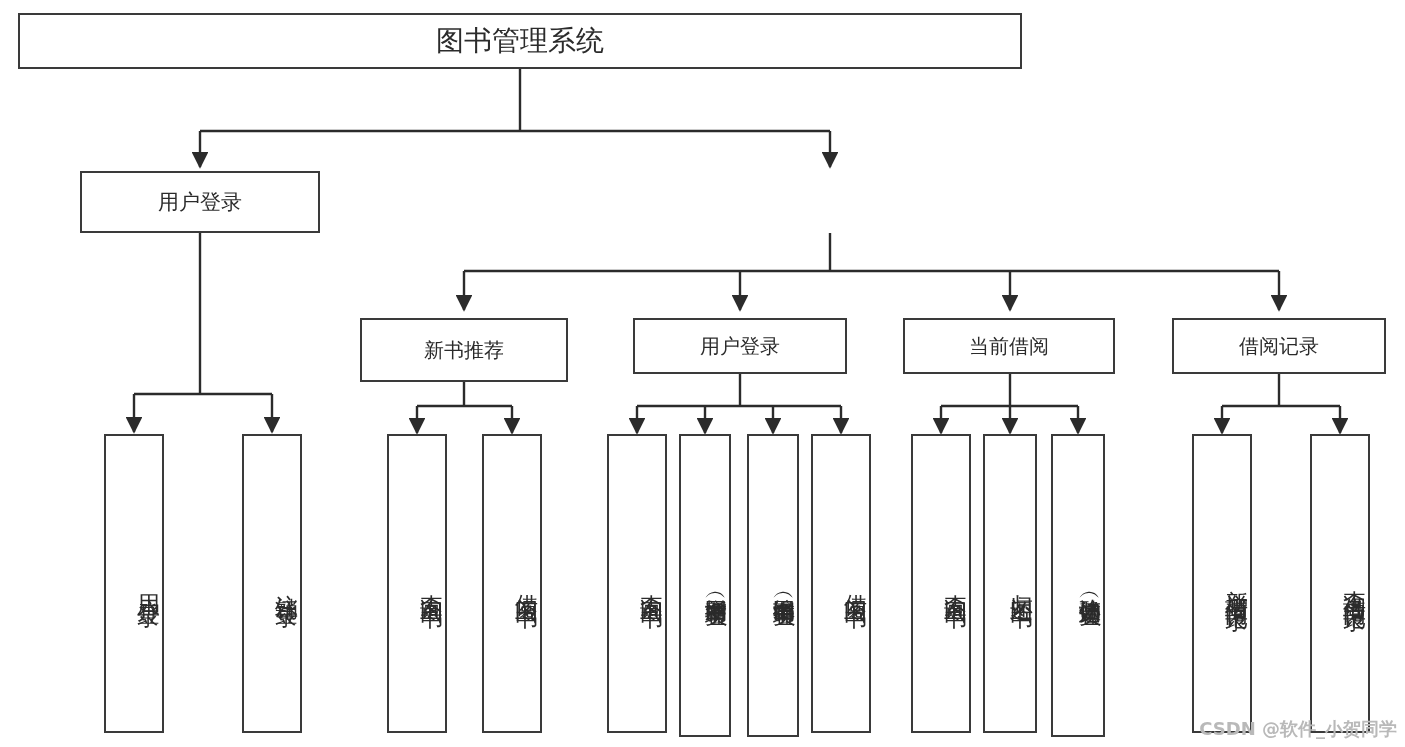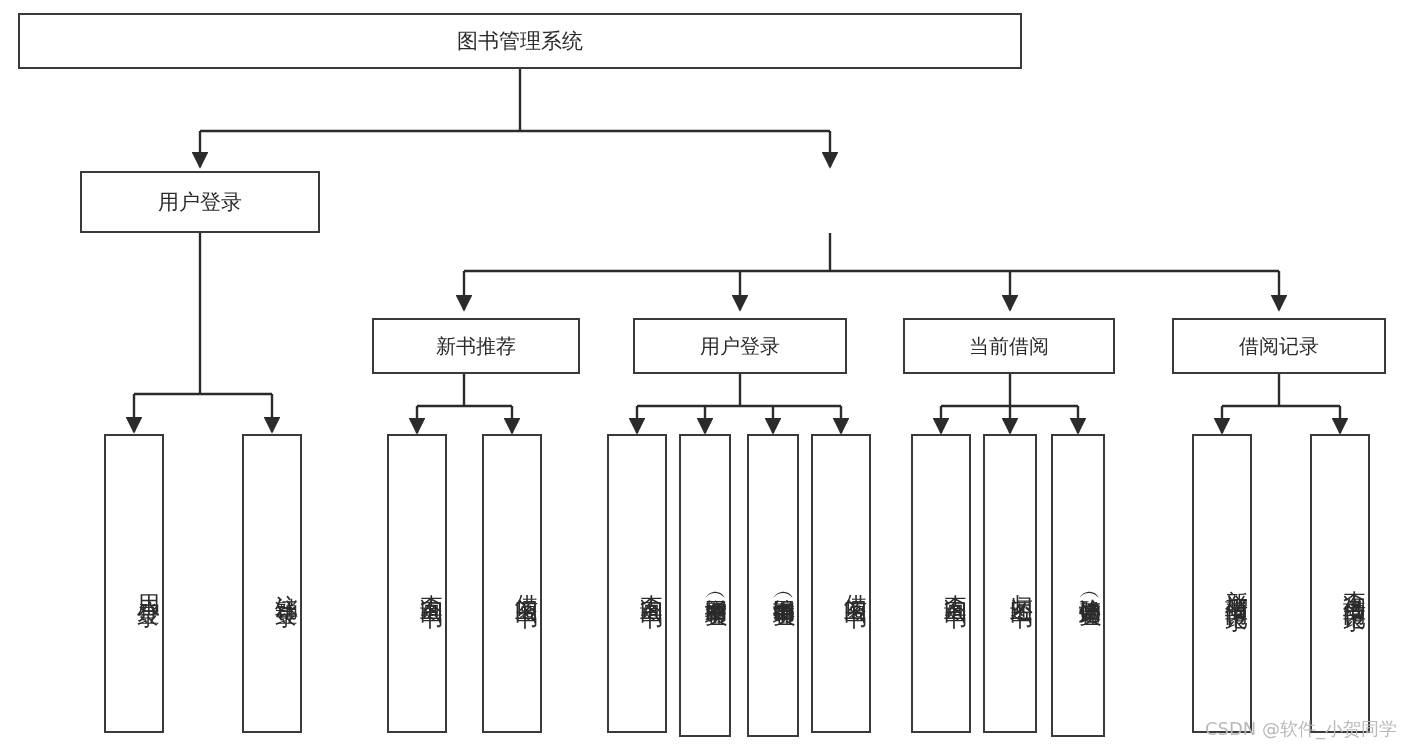--- a/index.html
+++ b/index.html
@@ -31,21 +31,21 @@
     box-sizing: border-box;
     border: 2px solid #3a3a3a;
     background: #ffffff;
     display: flex;
     align-items: center;
     justify-content: center;
     color: #2b2b2b;
     line-height: 1.15;
   }
   .node.root {
-    font-size: 21px;
+    font-size: 28px;
     align-items: center;
   }
   .node.l1 {
     font-size: 21px;
   }
   .node.l2 {
     font-size: 20px;
   }
   .node.leaf {
     writing-mode: vertical-rl;
@@ -60,20 +60,21 @@
     align-items: flex-start;
   }
   .watermark {
     position: absolute;
     right: 8px;
     bottom: 6px;
     font-size: 18px;
     color: #b9b9b9;
     white-space: nowrap;
     user-select: none;
+    font-weight: bold;
   }
 </style>
 </head>
 <body>
 
 <div id="canvas">
 
   <svg id="edges" viewBox="0 0 1405 747" width="1405" height="747" xmlns="http://www.w3.org/2000/svg">
     <defs>
       <marker id="arrow" viewBox="0 0 10 10" refX="9" refY="5" markerWidth="7" markerHeight="7" orient="auto-start-reverse">
@@ -125,21 +126,21 @@
   </svg>
 
   <div class="node root" style="left:18px; top:13px; width:1004px; height:56px;">
     <span>图书管理系统</span>
   </div>
 
   <div class="node l1" style="left:80px; top:171px; width:240px; height:62px;">
     <span>用户登录</span>
   </div>
 
-  <div class="node l2" style="left:372px; top:318px; width:208px; height:56px;">
+  <div class="node l2" style="left:360px; top:318px; width:208px; height:64px;">
     <span>新书推荐</span>
   </div>
   <div class="node l2" style="left:633px; top:318px; width:214px; height:56px;">
     <span>用户登录</span>
   </div>
   <div class="node l2" style="left:1172px; top:318px; width:214px; height:56px;">
     <span>借阅记录</span>
   </div>
   <div class="node l2" style="left:903px; top:318px; width:212px; height:56px;">
     <span>当前借阅</span>

